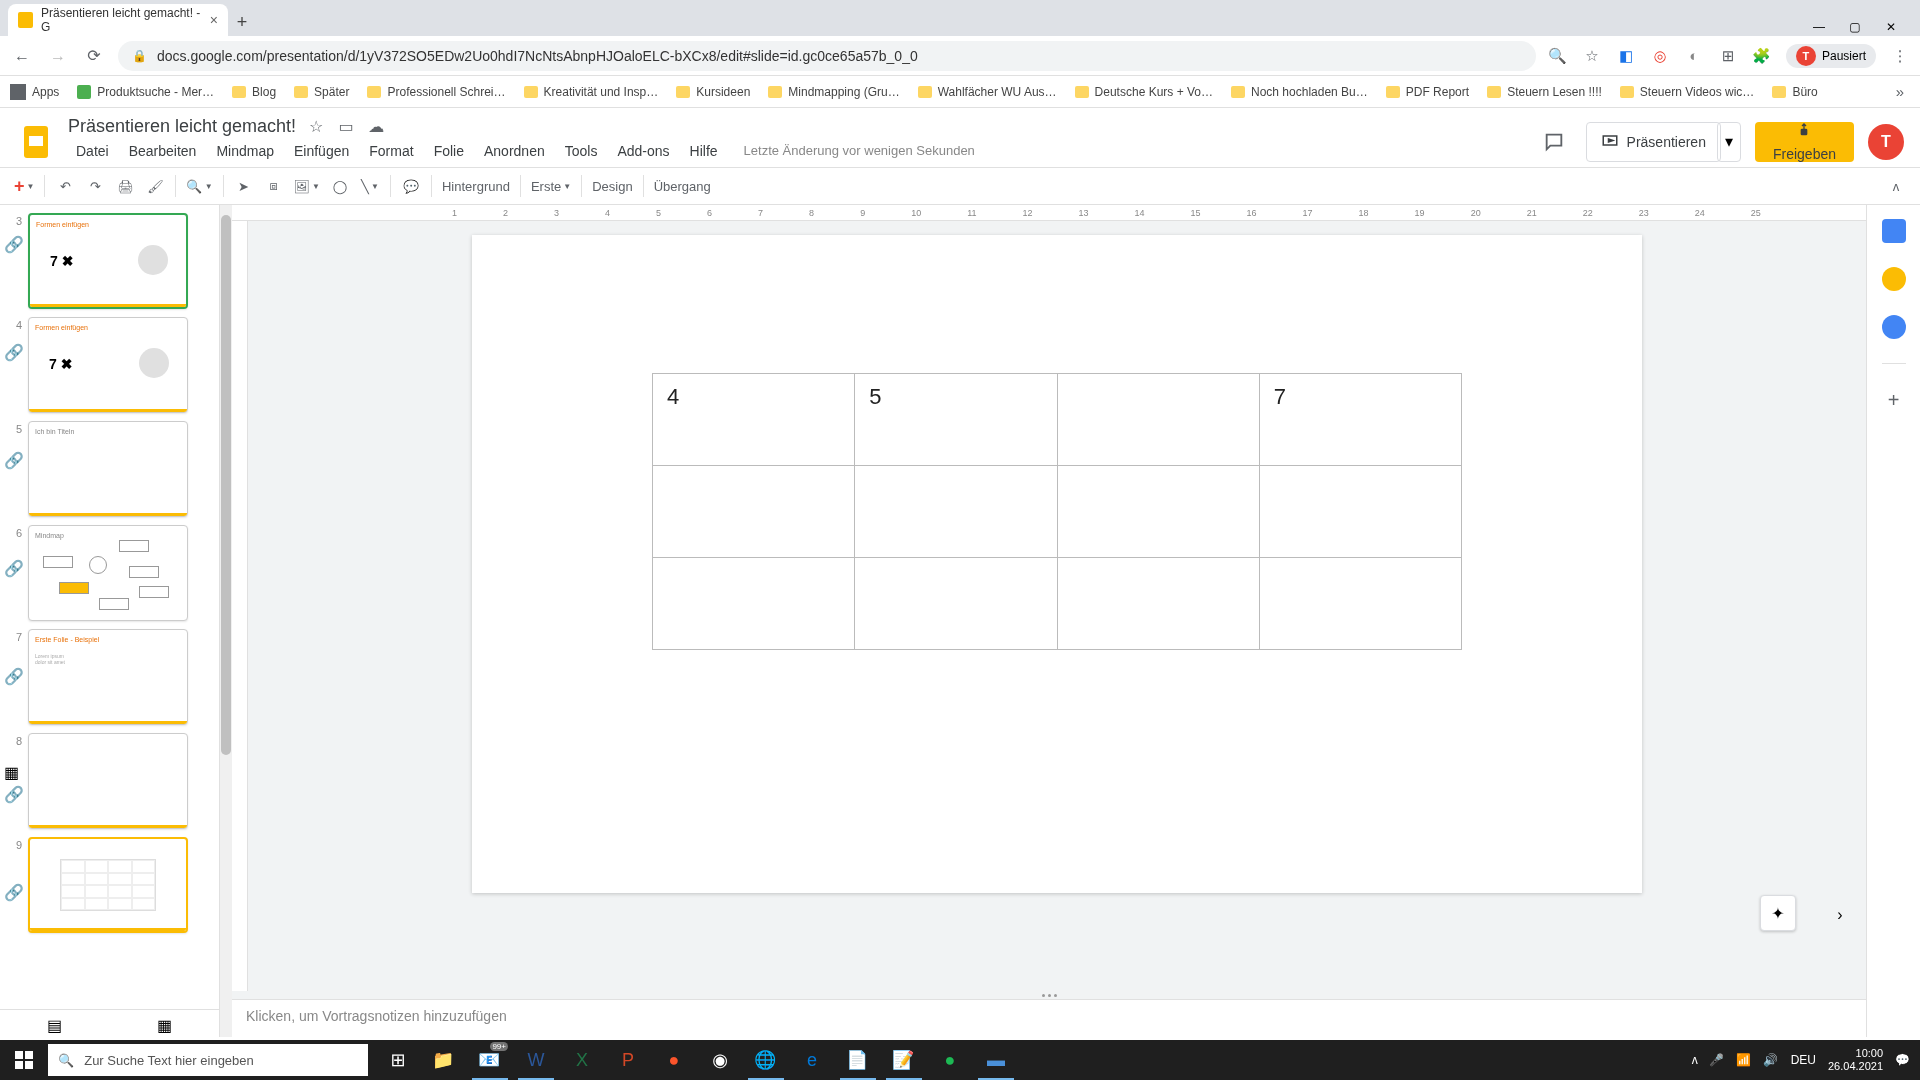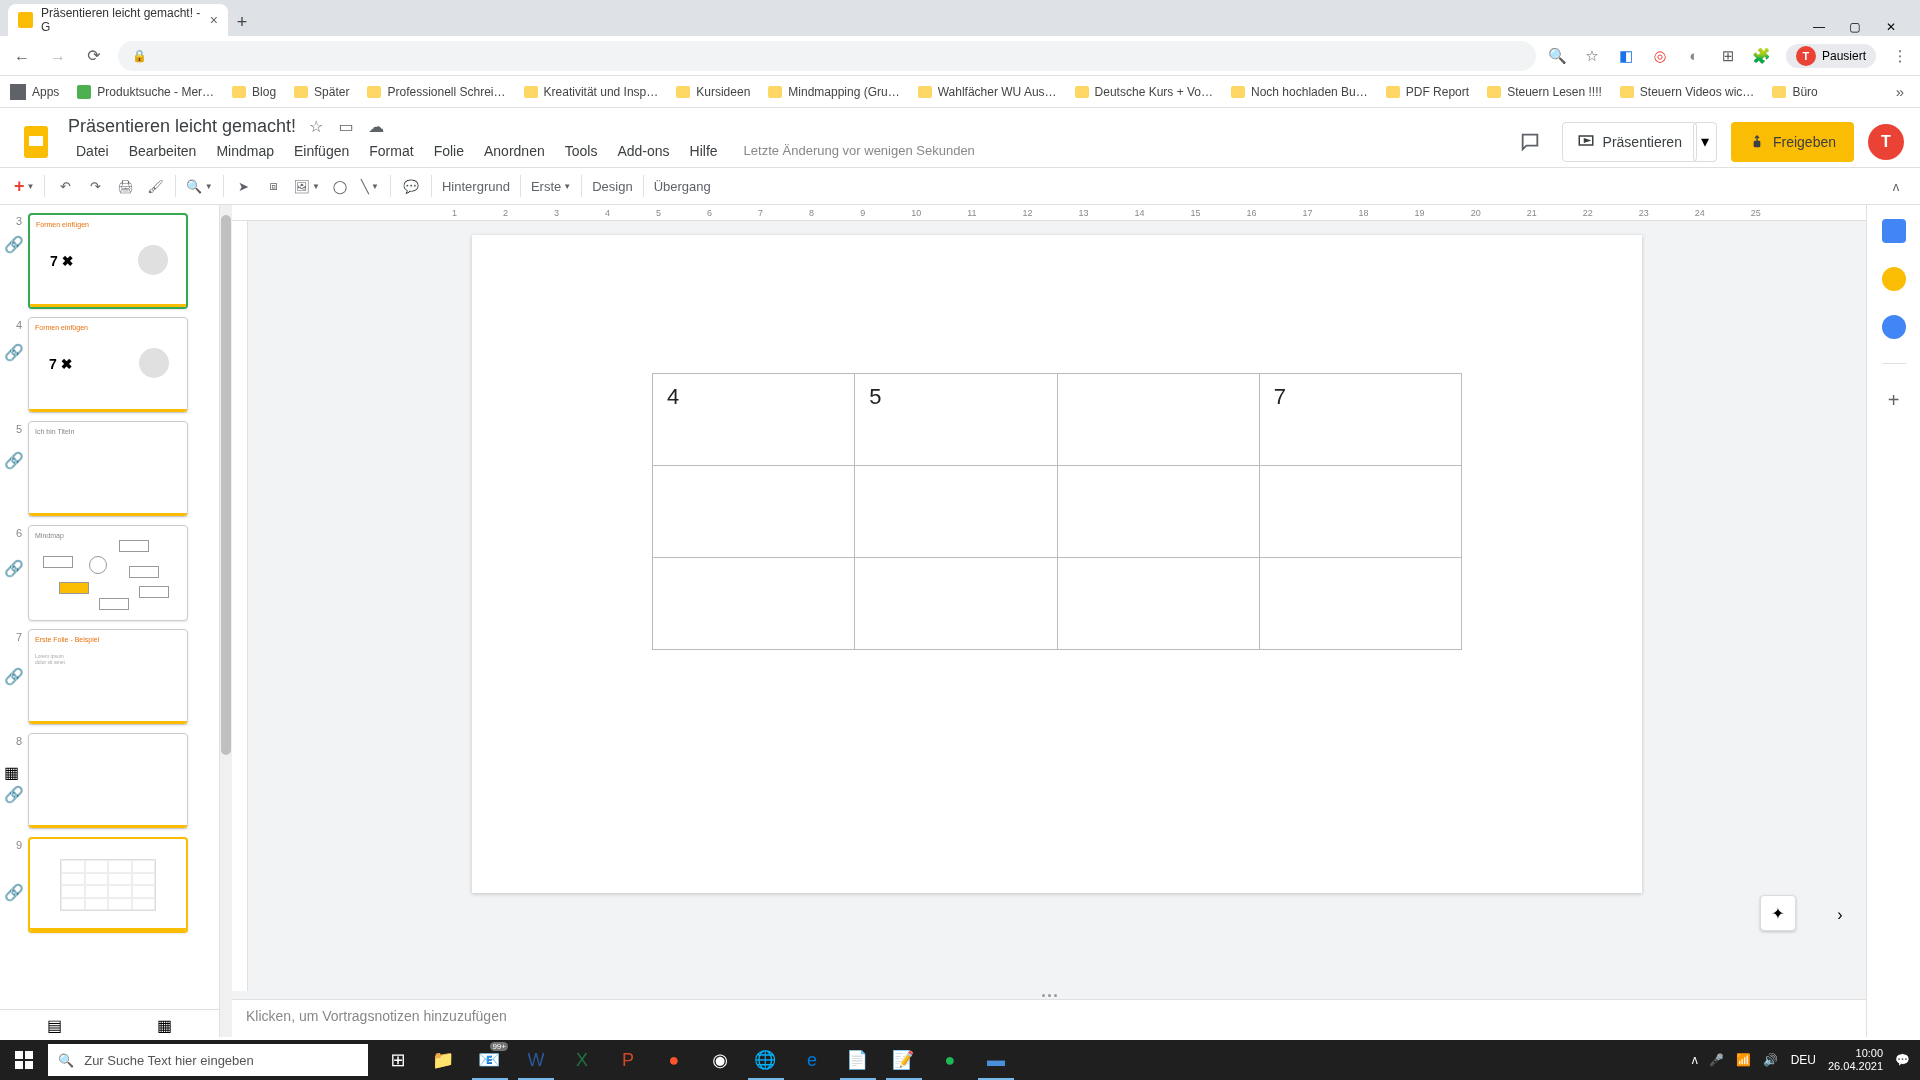--- a/index.html
+++ b/index.html
@@ -33,21 +33,21 @@
 .app-logo { width: 40px; height: 40px; display: flex; align-items: center; justify-content: center; }
 .app-logo svg { width: 36px; height: 36px; }
 .title-area { flex: 1; }
 .title-row { display: flex; align-items: center; gap: 10px; }
 .doc-title { font-size: 18px; color: #3c4043; }
 .title-icon { width: 20px; height: 20px; color: #5f6368; display: flex; align-items: center; justify-content: center; }
 .header-right { display: flex; align-items: center; gap: 14px; }
 .comment-btn { width: 36px; height: 36px; border-radius: 4px; display: flex; align-items: center; justify-content: center; }
 .present-btn { height: 40px; border: 1px solid #dadce0; border-radius: 4px; display: flex; align-items: center; padding: 0 14px; gap: 8px; font-size: 14px; color: #3c4043; }
 .present-dd { border-left: 1px solid #dadce0; height: 40px; width: 24px; display: flex; align-items: center; justify-content: center; border: 1px solid #dadce0; border-radius: 4px; margin-left: -4px; }
-.share-btn { height: 40px; background: #fbbc04; border-radius: 4px; display: flex; align-items: center; padding: 0 18px; gap: 8px; font-size: 14px; color: #3c4043; font-weight: 500; }
+.share-btn { height: 40px; background: #fbbc04; border-radius: 4px; display: flex; align-items: center; padding: 0 18px; gap: 8px; font-size: 14px; color: #3c4043; font-weight: 500; flex-direction: column; }
 .profile-avatar { width: 36px; height: 36px; border-radius: 50%; background: #ea4335; color: #fff; display: flex; align-items: center; justify-content: center; font-weight: bold; }
 
 .menubar { display: flex; gap: 4px; padding: 2px 0 4px 0; font-size: 14px; color: #3c4043; }
 .menu-item { padding: 4px 8px; border-radius: 3px; }
 .last-edit { color: #888; font-size: 13px; margin-left: 14px; padding: 4px 0; }
 
 
 .toolbar { height: 38px; border-top: 1px solid #e0e0e0; border-bottom: 1px solid #e0e0e0; display: flex; align-items: center; padding: 0 10px; gap: 2px; }
 .tb-btn { min-width: 28px; height: 28px; display: flex; align-items: center; justify-content: center; color: #5f6368; border-radius: 3px; padding: 0 4px; font-size: 13px; }
 .tb-sep { width: 1px; height: 22px; background: #e0e0e0; margin: 0 4px; }
@@ -118,20 +118,21 @@
     <div class="win-btn">✕</div>
   </div>
 </div>
 
 <div class="address-bar">
   <div class="nav-btn">←</div>
   <div class="nav-btn" style="color:#bbb">→</div>
   <div class="nav-btn">⟳</div>
   <div class="url-bar">
     <span class="url-lock">🔒</span>
+    <span>docs.google.com/presentation/d/1yV372SO5EDw2Uo0hdI7NcNtsAbnpHJOaloELC-bXCx8/edit#slide=id.gc0ce65a57b_0_0</span>
   </div>
   <div class="addr-right">
     <div class="addr-icon">🔍</div>
     <div class="addr-icon">☆</div>
     <div class="addr-icon" style="color:#1a73e8">◧</div>
     <div class="addr-icon" style="color:#ea4335">◎</div>
     <div class="addr-icon" style="color:#888">◐</div>
     <div class="addr-icon">⊞</div>
     <div class="addr-icon">🧩</div>
     <div class="profile-badge">

